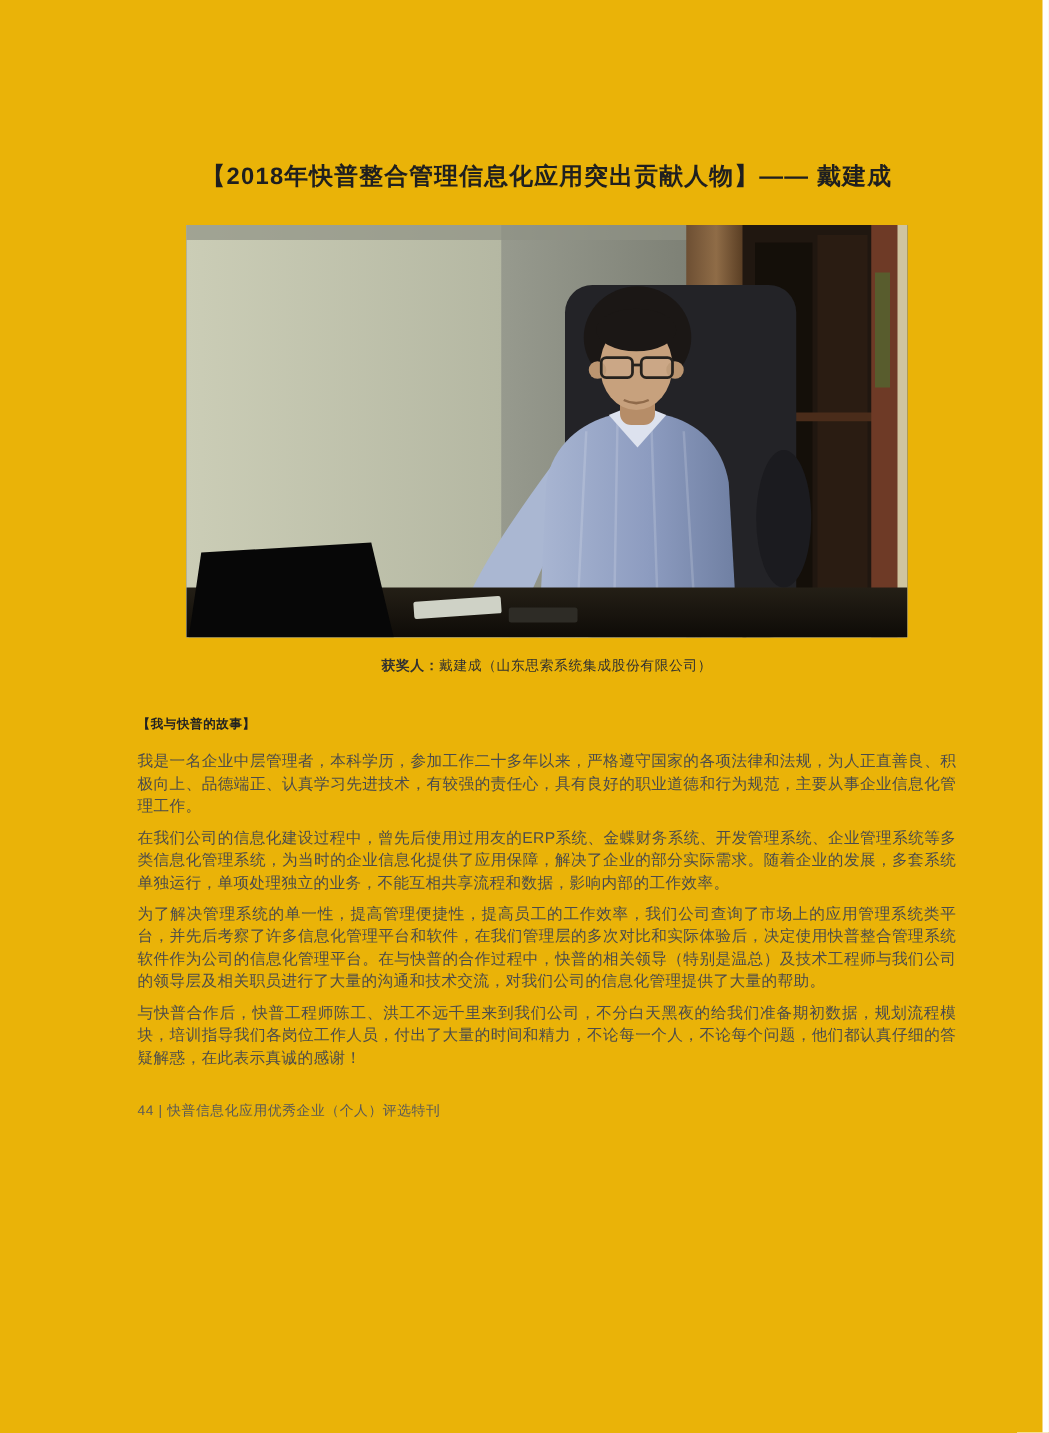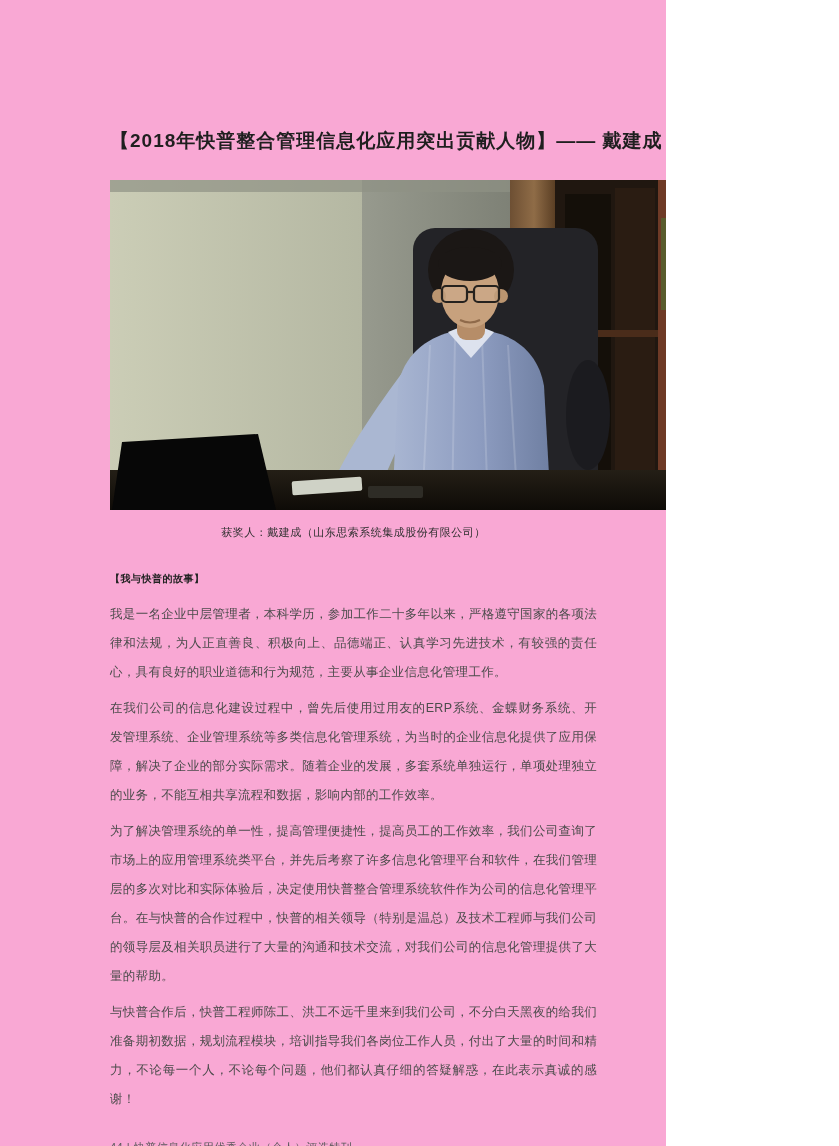--- a/index.html
+++ b/index.html
@@ -3,23 +3,23 @@
 <meta charset="utf-8">
 <style>
   html, body {
     margin: 0;
     padding: 0;
     background: #ffffff;
     font-family: "Liberation Sans", "DejaVu Sans", sans-serif;
   }
   .page {
     position: relative;
-    width: 666px;
+    width: 834px;
     height: 1146px;
-    background: #f9a8d4;
+    background: #eab308;
     box-sizing: border-box;
     padding: 128px 69px 0 110px;
     overflow: hidden;
   }
   .title {
     margin: 0;
     font-size: 19px;
     font-weight: bold;
     color: #1f1f1f;
     text-align: center;
@@ -34,33 +34,33 @@
     background: #9a9d90;
   }
   .photo-frame svg { display: block; }
   .caption {
     margin-top: 15px;
     text-align: center;
     font-size: 11px;
     color: #303030;
     letter-spacing: 0.5px;
   }
-  .cap-label { font-weight: normal; }
+  .cap-label { font-weight: bold; }
   .section-title {
     margin: 32px 0 0 0;
     font-size: 10px;
     font-weight: bold;
     color: #222222;
     letter-spacing: 0.5px;
   }
   .story { margin-top: 14px; }
   .story p {
     margin: 0 0 7px 0;
     font-size: 12.5px;
-    line-height: 29px;
+    line-height: 18px;
     color: #4c4c4c;
     text-align: justify;
     letter-spacing: 0.3px;
   }
   .footer {
     margin-top: 26px;
     font-size: 11px;
     color: #595959;
     letter-spacing: 0.5px;
   }

